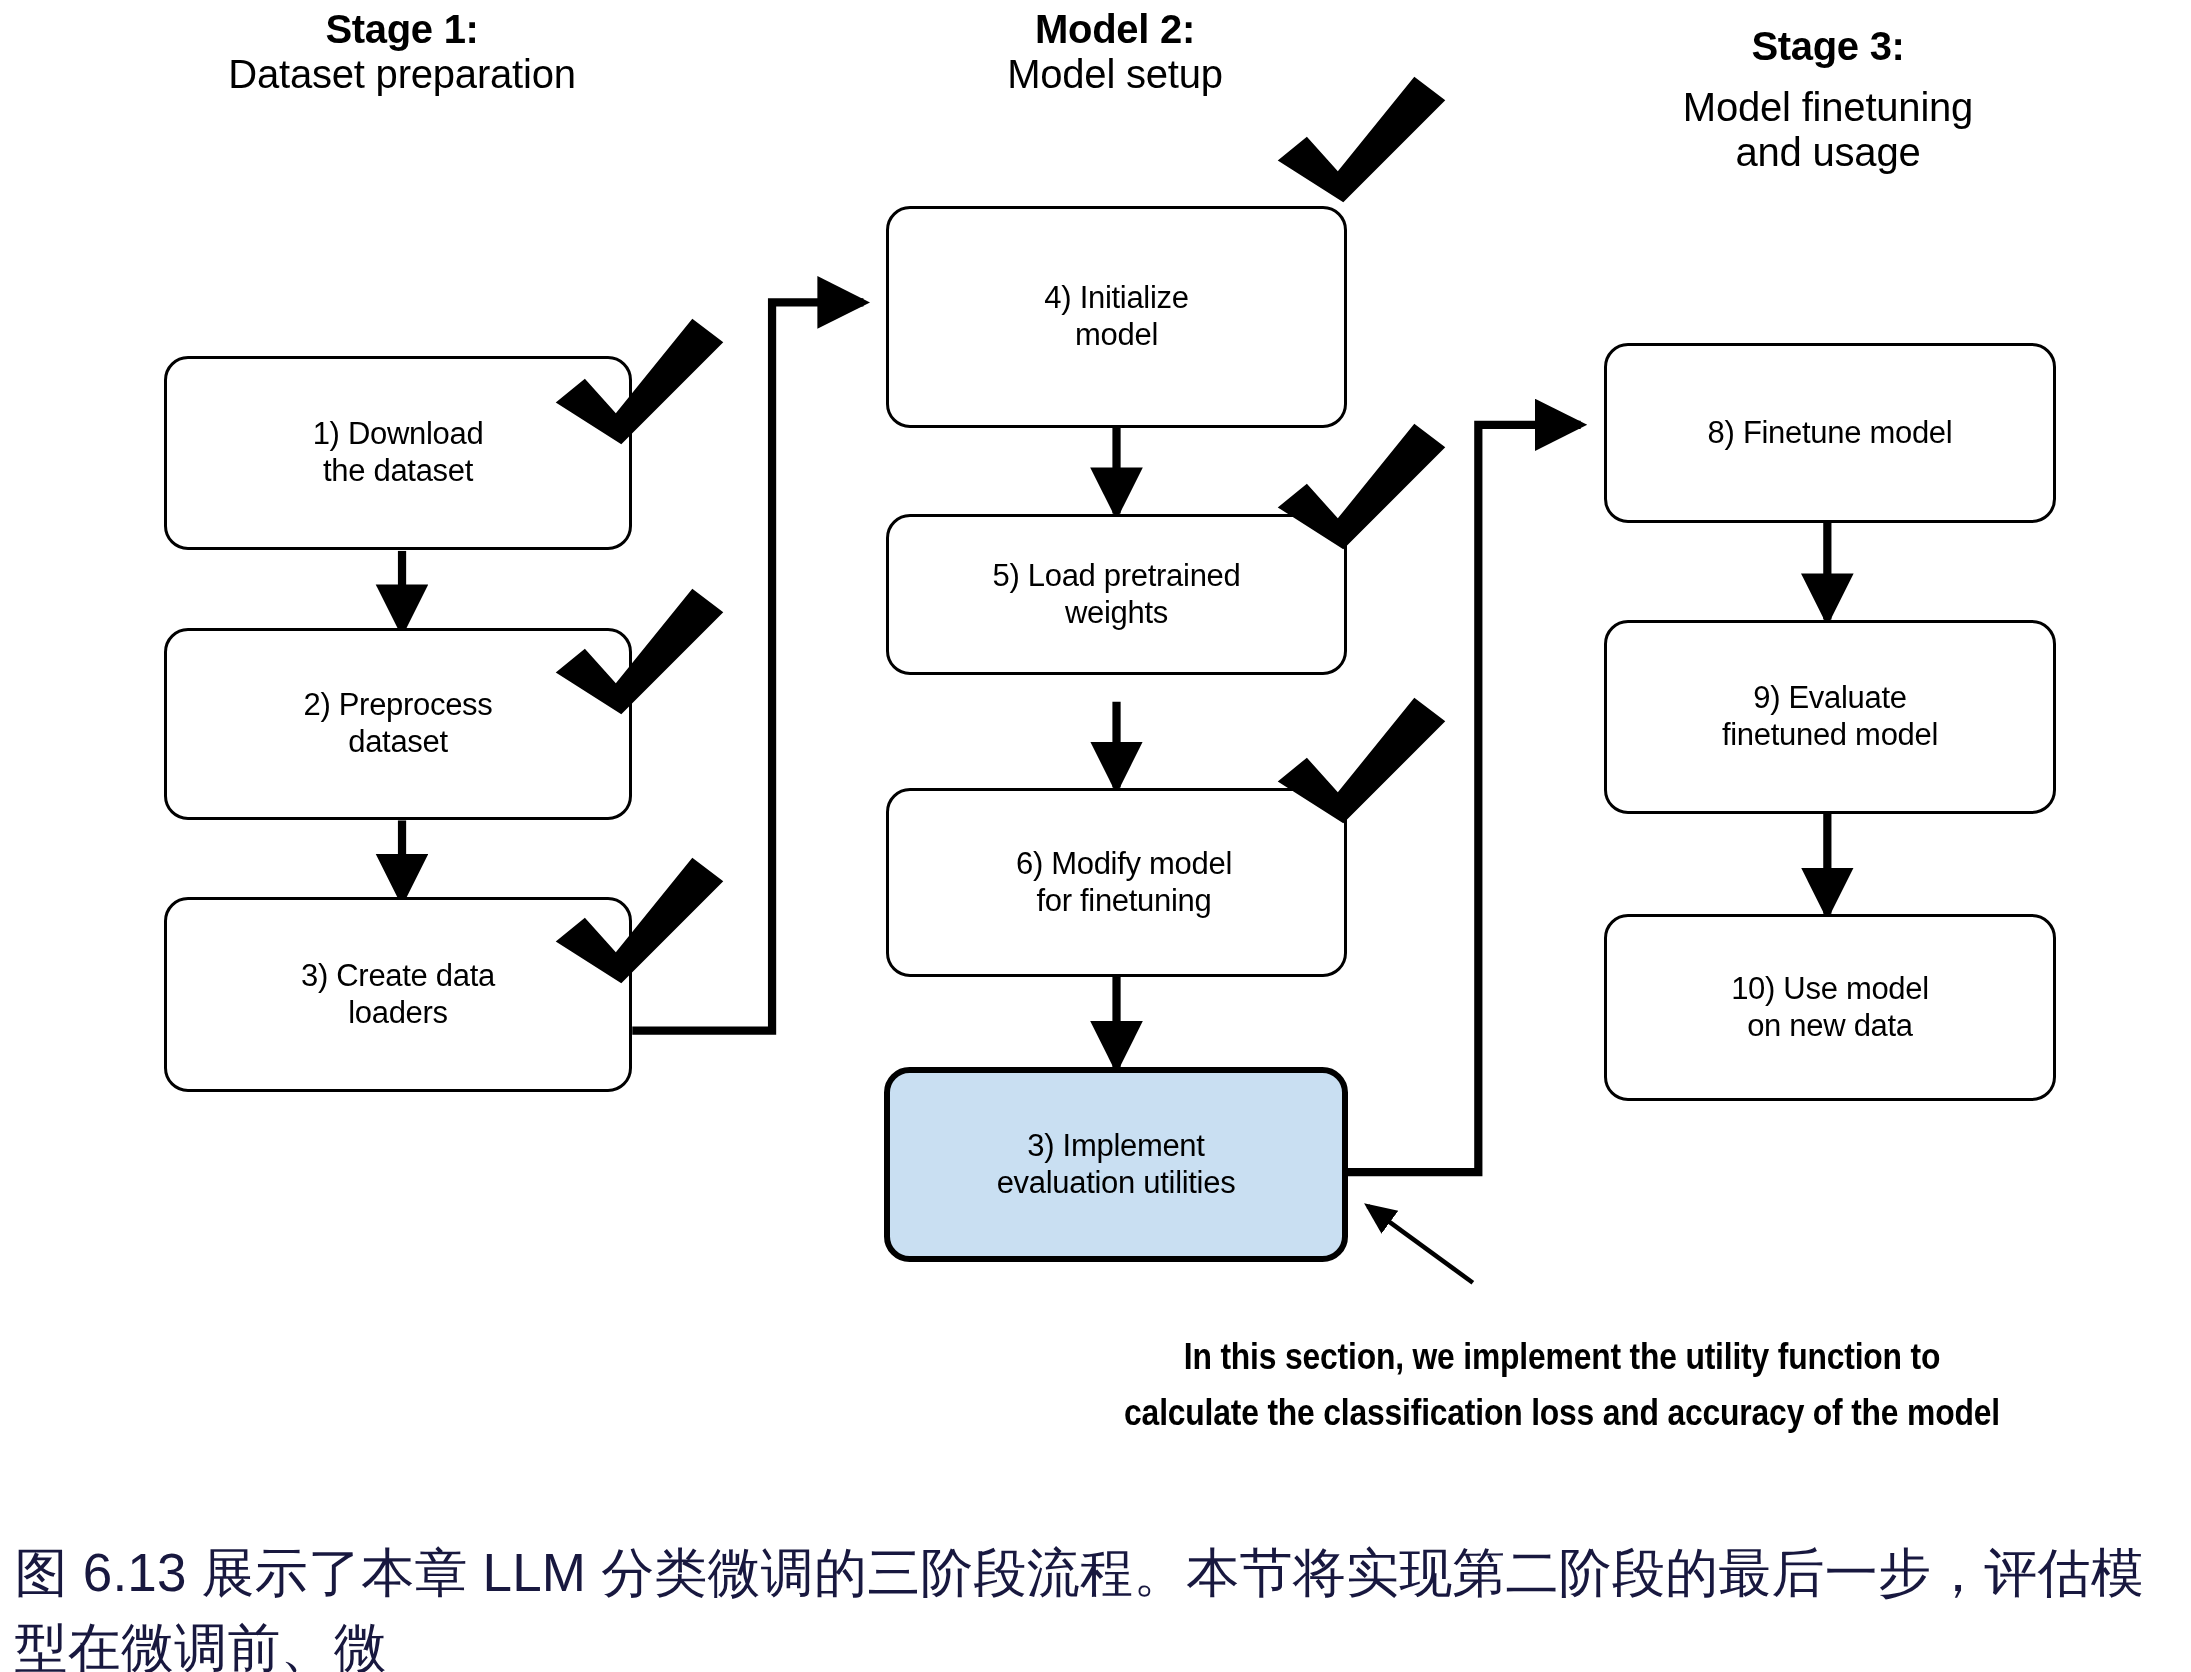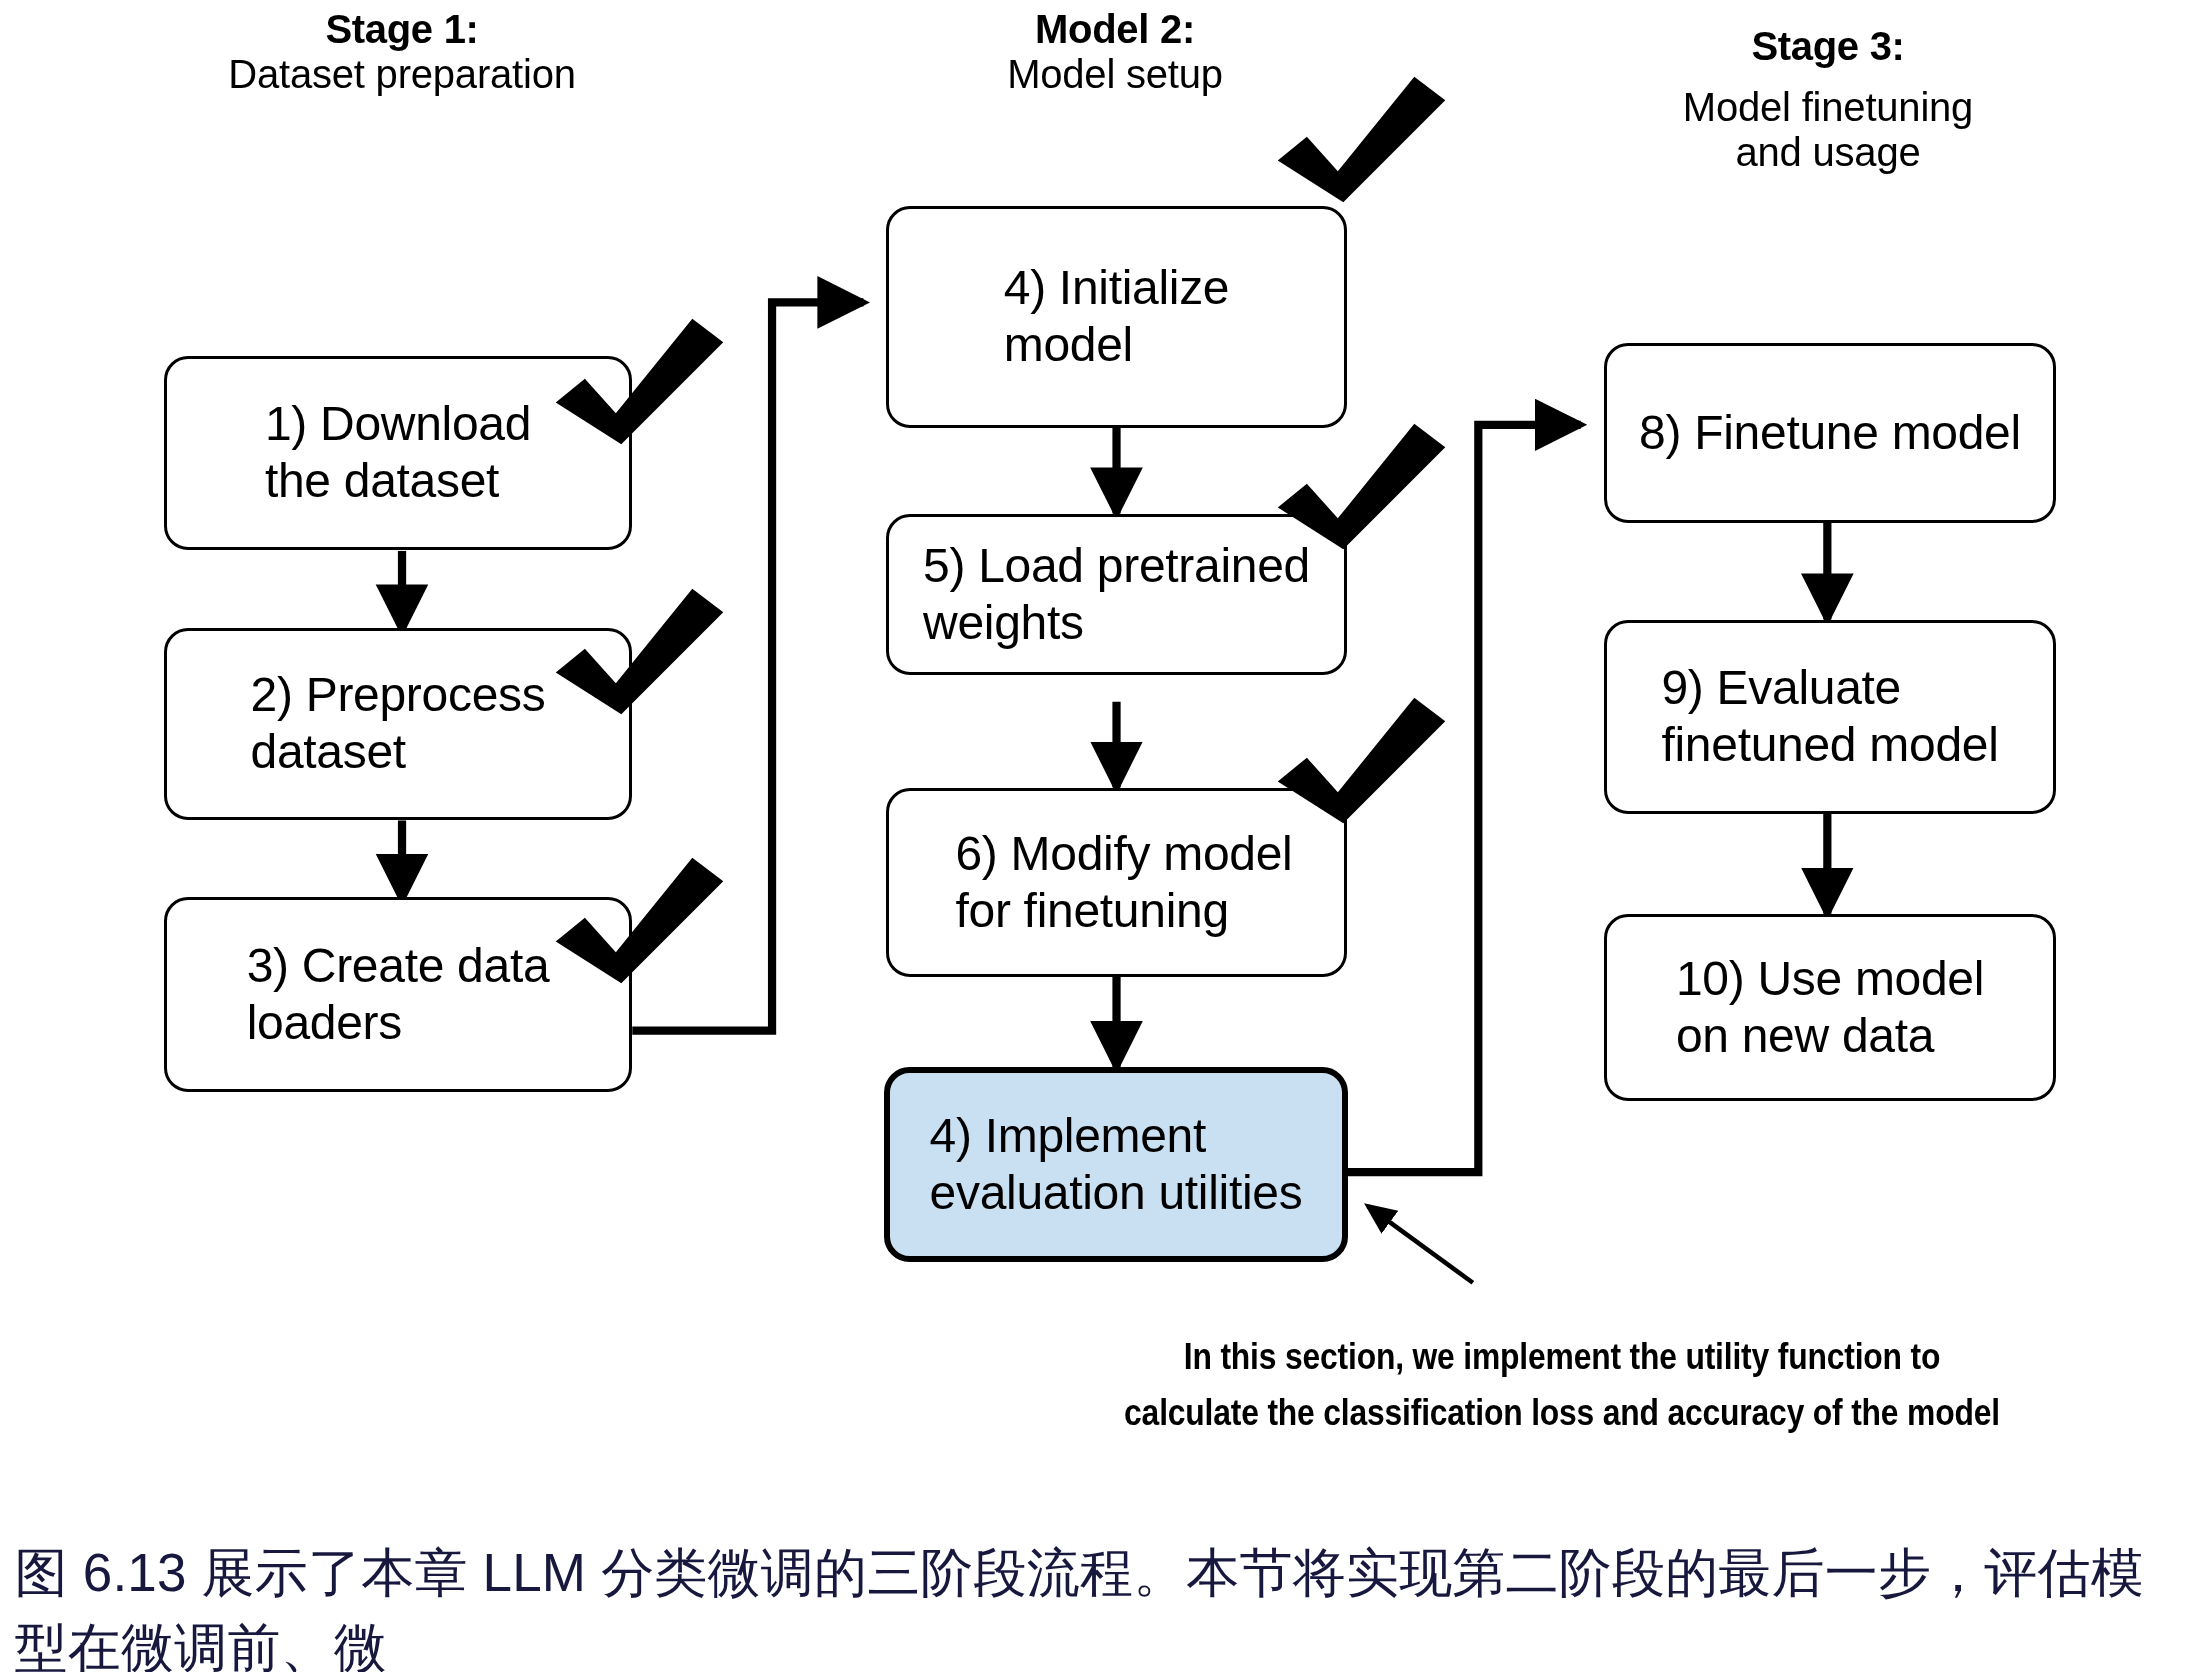--- a/index.html
+++ b/index.html
@@ -45,22 +45,22 @@
   
   .flow-box {
     position: absolute;
     box-sizing: border-box;
     border: 3.7px solid #000;
     border-radius: 24px;
     background: #ffffff;
     display: flex;
     align-items: center;
     justify-content: center;
-    text-align: left;
-    font-size: 48px;
+    text-align: center;
+    font-size: 31px;
     line-height: 1.18;
     color: #000;
     padding: 0 9.1px;
     letter-spacing: -0.3px;
   }
   .flow-box.highlight {
     border-width: 6.4px;
     border-radius: 25.6px;
   }
 
@@ -180,21 +180,21 @@
   <div class="flow-box" style="left:886px; top:206px; width:461px; height:222px; white-space:pre-line;">4) Initialize
 model</div>
 
   <div class="flow-box" style="left:886px; top:514px; width:461px; height:161px; white-space:pre-line;">5) Load pretrained
 weights</div>
 
   <div class="flow-box" style="left:886px; top:788px; width:461px; height:189px; white-space:pre-line;padding-left:24px;">6) Modify model
 for finetuning</div>
 
   <div class="flow-box highlight" style="left:884px; top:1067px; width:464px; height:195px; white-space:pre-line;
-              background:#c9dff2;">4) Implement
+              background:#c9dff2;">3) Implement
 evaluation utilities</div>
 
   <div class="flow-box" style="left:1604px; top:343px; width:452px; height:180px; white-space:pre-line;">8) Finetune model</div>
 
   <div class="flow-box" style="left:1604px; top:620px; width:452px; height:194px; white-space:pre-line;">9) Evaluate
 finetuned model</div>
 
   <div class="flow-box" style="left:1604px; top:914px; width:452px; height:187px; white-space:pre-line;">10) Use model
 on new data</div>
 

